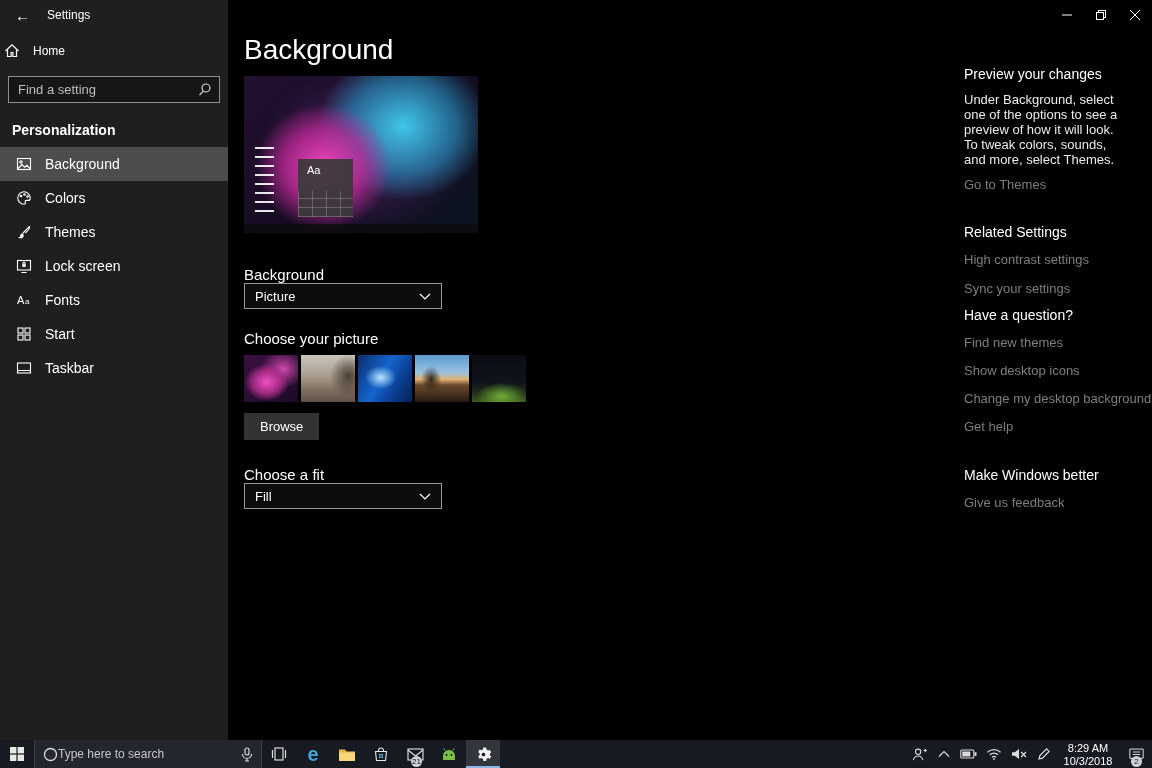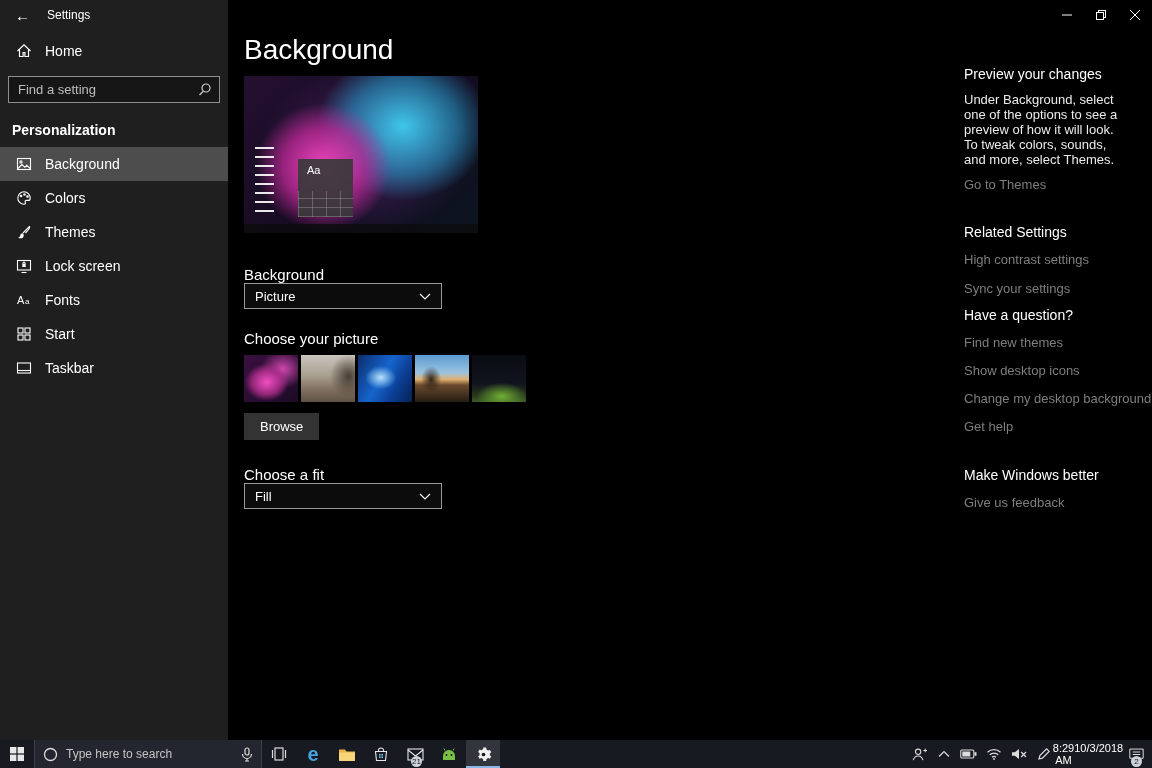--- a/index.html
+++ b/index.html
@@ -6,21 +6,21 @@
   html,body { margin:0; padding:0; width:1152px; height:768px; overflow:hidden;
     background:#000; color:#fff; font-family:"Liberation Sans","DejaVu Sans",sans-serif; }
   .screen { position:relative; width:1152px; height:768px; }
   .window { position:absolute; left:0; top:0; width:1152px; height:740px; background:#000; }
 
   
   .sidebar { position:absolute; left:0; top:0; width:228px; height:740px; background:#1f1f1f; }
   .sb-top { display:flex; align-items:center; height:30px; padding-left:15px; gap:17px; }
   .back-btn { font-size:15px; color:#fff; cursor:default; }
   .app-title { font-size:12px; color:#fff; }
-  .home-row { display:flex; align-items:center; gap:13px; height:34px; margin-top:4px; padding-left:16px; font-size:14px; }
+  .home-row { display:flex; align-items:center; gap:13px; height:34px; margin-top:4px; padding-left:4px; font-size:12px; }
   .search-wrap { position:relative; margin:8px 8px 0 8px; }
   .search-input { width:212px; background:#161616; border:1px solid #8f8f8f; color:#e8e8e8;
     font-size:13px; padding:5px 28px 5px 9px; font-family:inherit; outline:none; }
   .search-input::placeholder { color:#bdbdbd; }
   .search-ic { position:absolute; right:8px; top:6px; }
   .section-title { font-size:14px; font-weight:bold; padding:19px 0 9px 12px; }
   .nav-item { display:flex; align-items:center; gap:13px; height:34px; padding-left:16px; font-size:14px; cursor:default; }
   .nav-item.selected { background:#4d4d4d; }
   .nav-icon { display:flex; width:16px; height:16px; align-items:center; justify-content:center; }
 
@@ -76,28 +76,28 @@
 
   
   .win-controls { position:absolute; top:0; right:0; display:flex; }
   .wc-btn { width:34px; height:30px; display:flex; align-items:center; justify-content:center; cursor:default; }
 
   
   .taskbar { position:absolute; left:0; bottom:0; width:1152px; height:28px; background:#171a21;
     display:flex; align-items:stretch; }
   .tb-btn { width:34px; display:flex; align-items:center; justify-content:center; cursor:default; position:relative; }
   .tb-btn.active { background:rgba(255,255,255,.12); box-shadow:inset 0 -2px 0 #8ab6e8; }
-  .tb-search { width:228px; display:flex; align-items:center; gap:8px; padding:0 8px;
+  .tb-search { width:228px; display:flex; align-items:center; padding:0 8px;
     background:#23262e; border:1px solid #3b4049; border-top:none; border-bottom:none; cursor:default; }
   .tb-search-text { flex:1; color:#c5c5c5; font-size:12px; }
   .edge-e { font-size:20px; font-weight:bold; color:#45a4de; line-height:1; }
   .tray { margin-left:auto; display:flex; align-items:stretch; }
   .tray-btn { width:25px; display:flex; align-items:center; justify-content:center; cursor:default; position:relative; }
   .clock { width:64px; text-align:center; font-size:11px; line-height:12.5px; padding-top:1.5px;
-    display:flex; flex-direction:row; justify-content:center; cursor:default; }
+    display:flex; flex-direction:column; justify-content:center; cursor:default; }
   .badge { position:absolute; right:10px; bottom:1px; min-width:11px; height:11px; border-radius:6px;
     background:#ccd2da; color:#15181d; font-size:8px; line-height:11px; text-align:center; padding:0 1px; }
   svg { display:block; }
 </style>
 </head>
 <body>
 
 <div class="screen">
   <div class="window">
 

